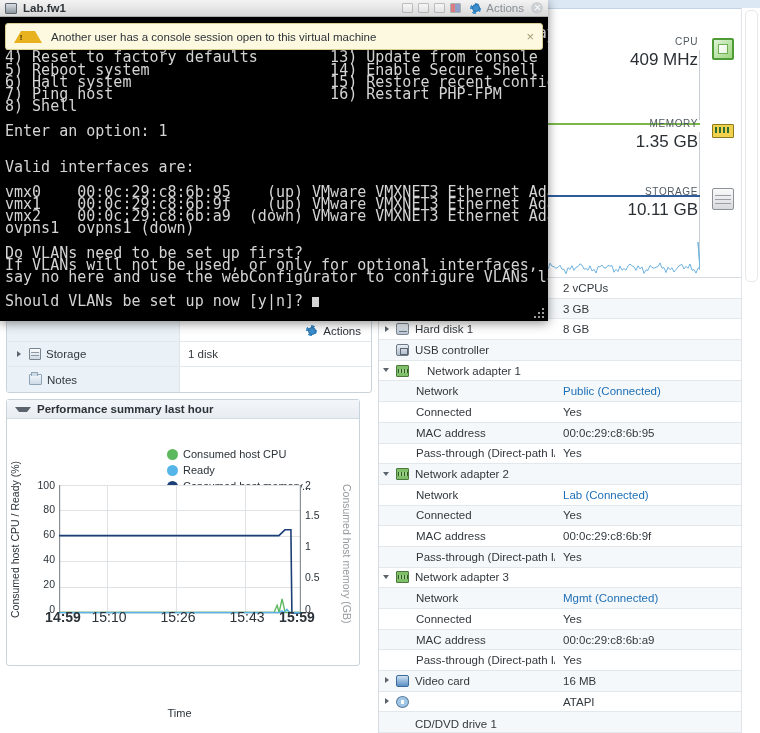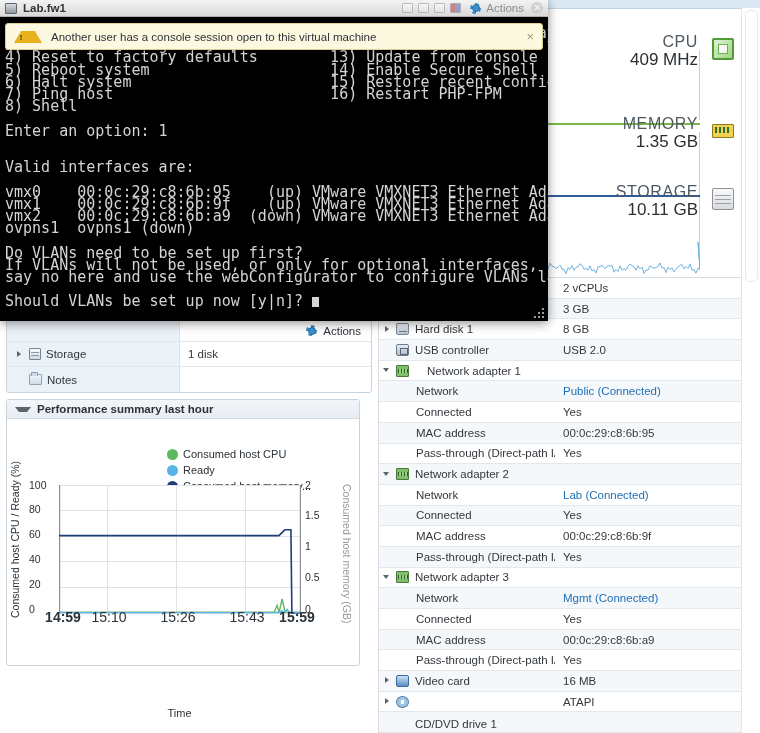--- a/index.html
+++ b/index.html
@@ -49,21 +49,21 @@
     width: 230px;
     height: 92px;
   }
   .gauge-head {
     position: absolute;
     right: 40px; top: 0;
     text-align: right;
     width: 180px;
   }
   .gauge-label {
-    font-size: 16px;
+    font-size: 10px;
     letter-spacing: .6px;
     color: #4f5962;
     text-transform: uppercase;
     line-height: 12px;
   }
   .gauge-value {
     font-size: 17px;
     color: #2a2f34;
     line-height: 22px;
     margin-top: 1px;
@@ -326,21 +326,21 @@
 
   .plot-wrap { position:absolute; left:0; top:66px; width:354px; height:160px; }
   .xlabel {
     position:absolute; left:0; right:0; top:222px;
     text-align:center; font-size:11px; color:#2b3238;
     width:300px;
   }
   .tick-l, .tick-r {
     position:absolute; font-size:10.5px; color:#2b3238;
   }
-  .tick-l { right: 0; text-align:left; width: 26px;}
+  .tick-l { right: 0; text-align:right; width: 26px;}
   .tick-r { left: 0; text-align:left; width: 26px;}
   .tick-x {
     position:absolute; font-size:14px; color:#2b3238; top:124px;
     transform: translateX(-50%);
     white-space:nowrap;
     text-align:right;
   }
   .tick-x.bold { font-weight:bold; }
 
   
@@ -648,21 +648,20 @@
             <span style="padding-left: 2px;">Hard disk 1</span>
           </div>
           <div class="hw-val">8 GB</div>
         </div>
         <div class="hw-row alt">
           <div class="hw-name">
             <span class="twisty none"></span>
             <span class="hwicon usb"></span>
             <span style="padding-left: 2px;">USB controller</span>
           </div>
-          <div class="hw-val">USB 2.0</div>
         </div>
         <div class="hw-row">
           <div class="hw-name">
             <span class="twisty open"></span>
             <span class="hwicon nic"></span>
             <span style="padding-left: 2px; margin-left: 12px;">Network adapter 1</span>
           </div>
           <div class="hw-val"></div>
         </div>
         <div class="hw-row alt">

